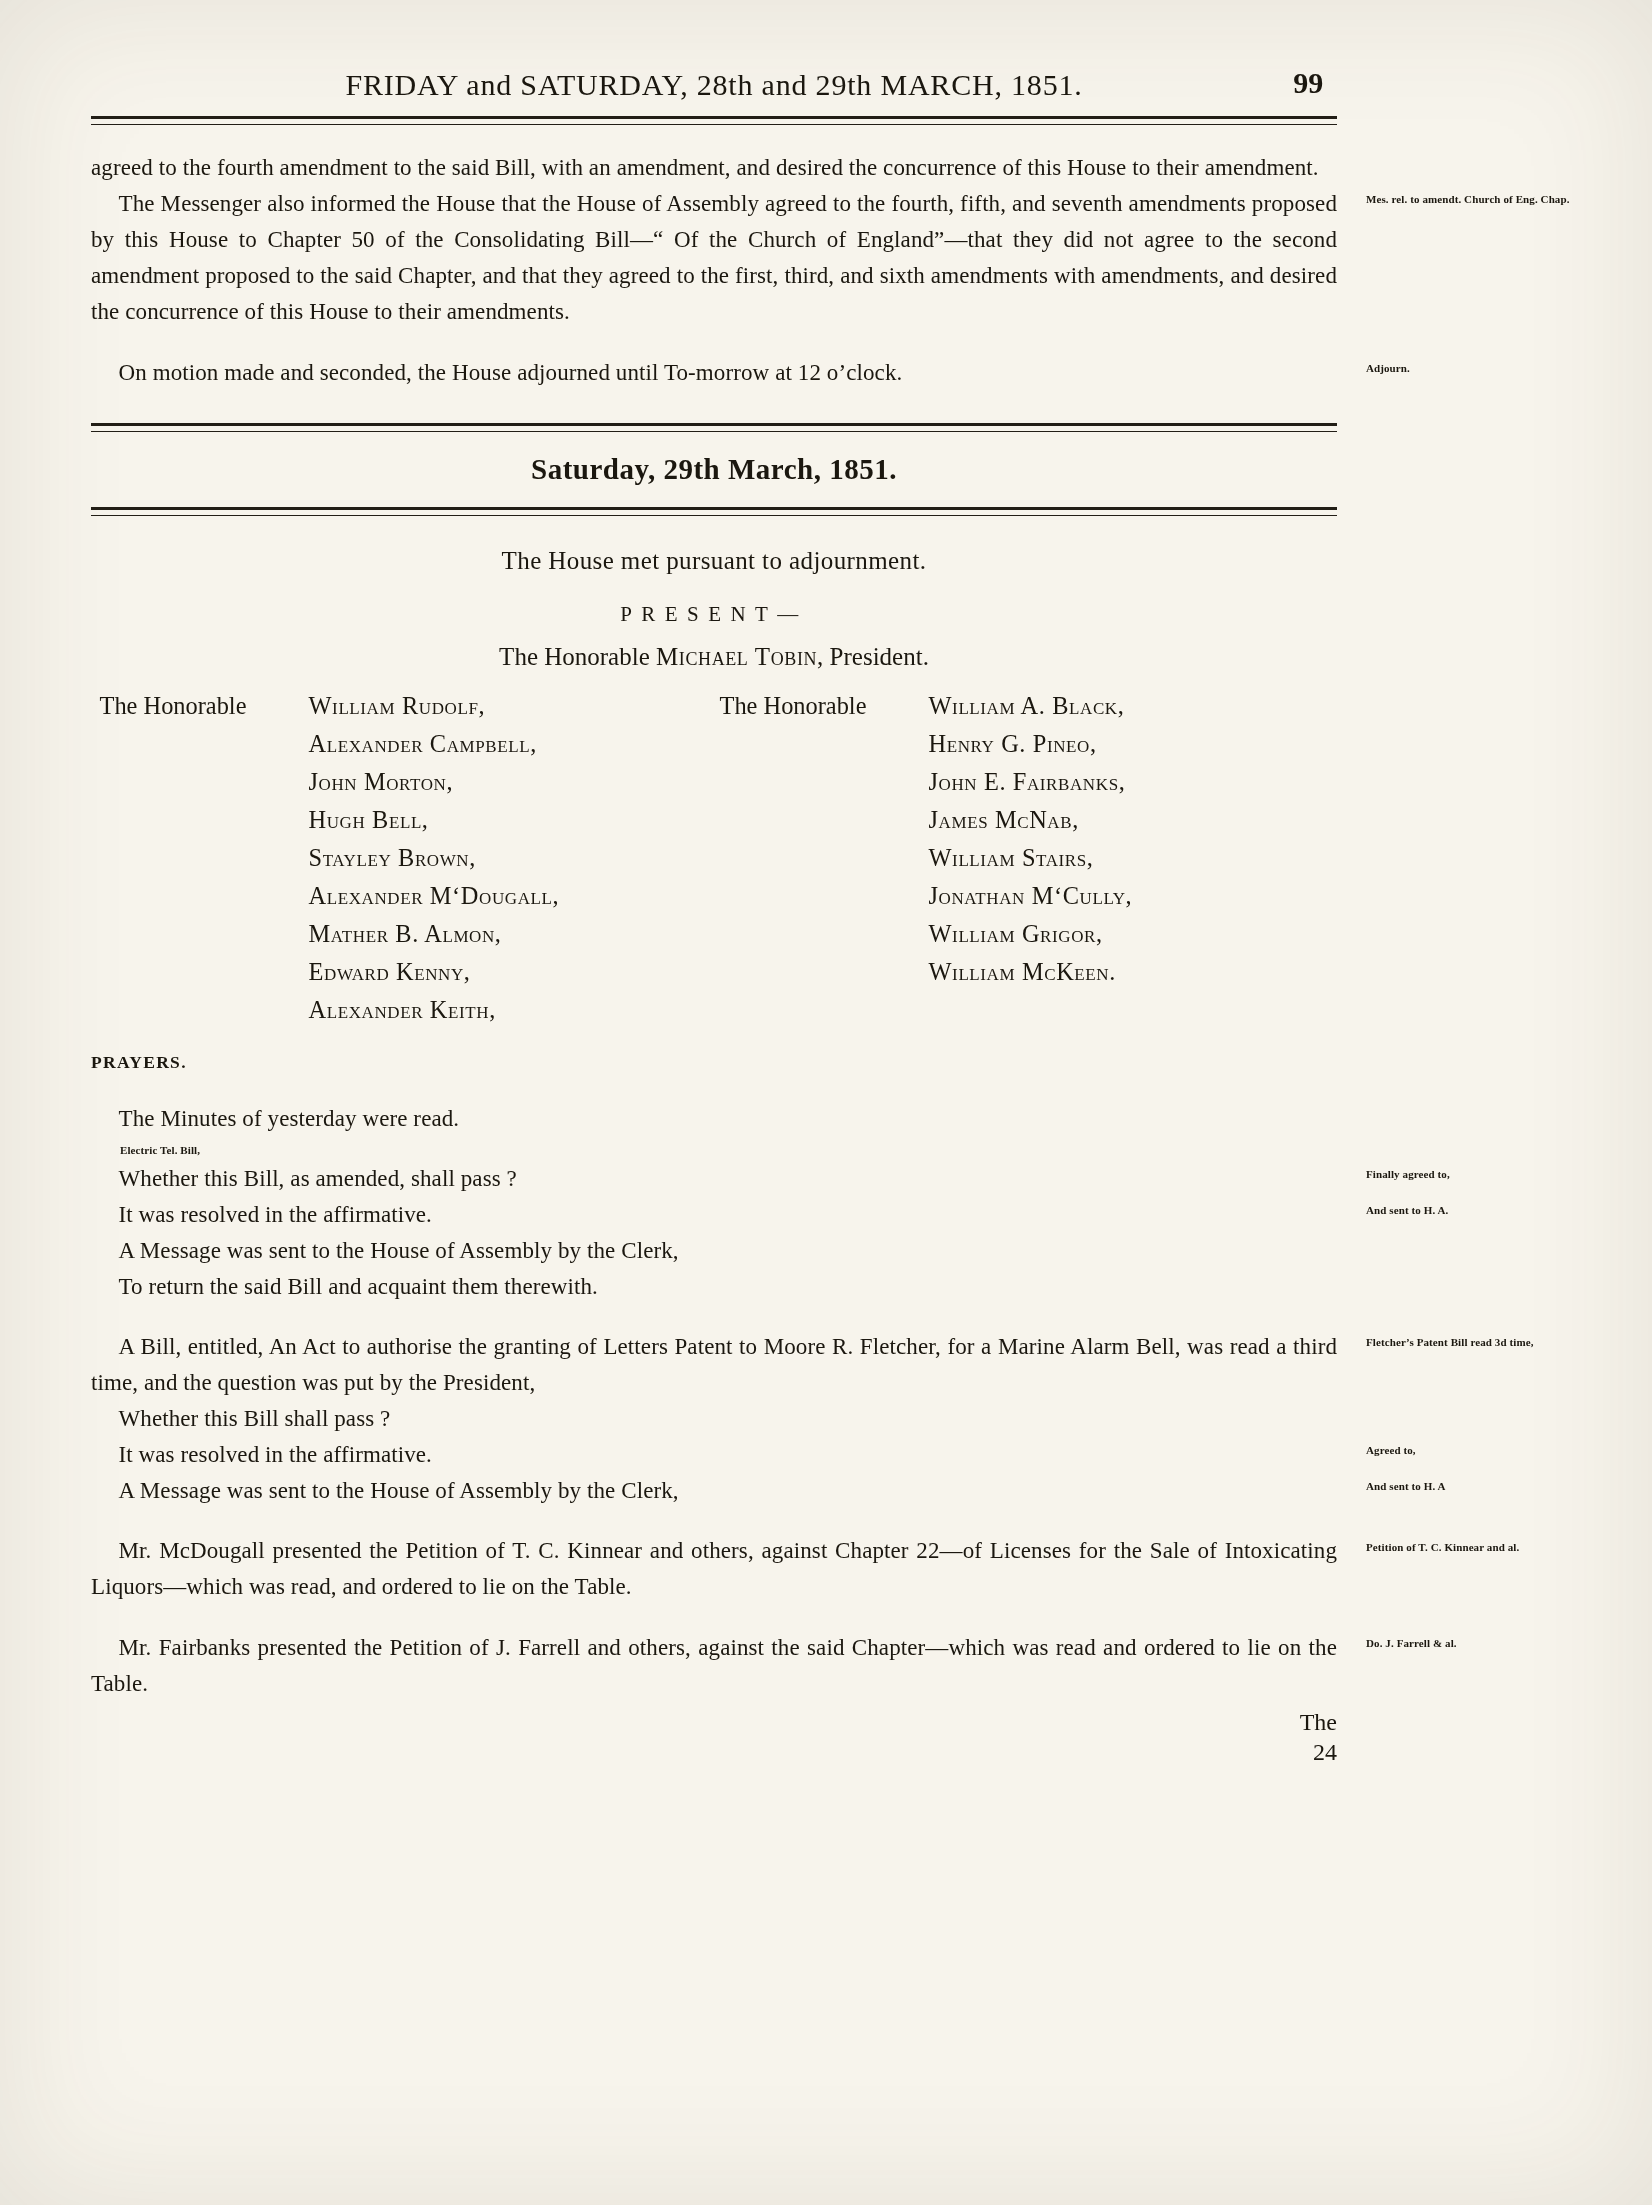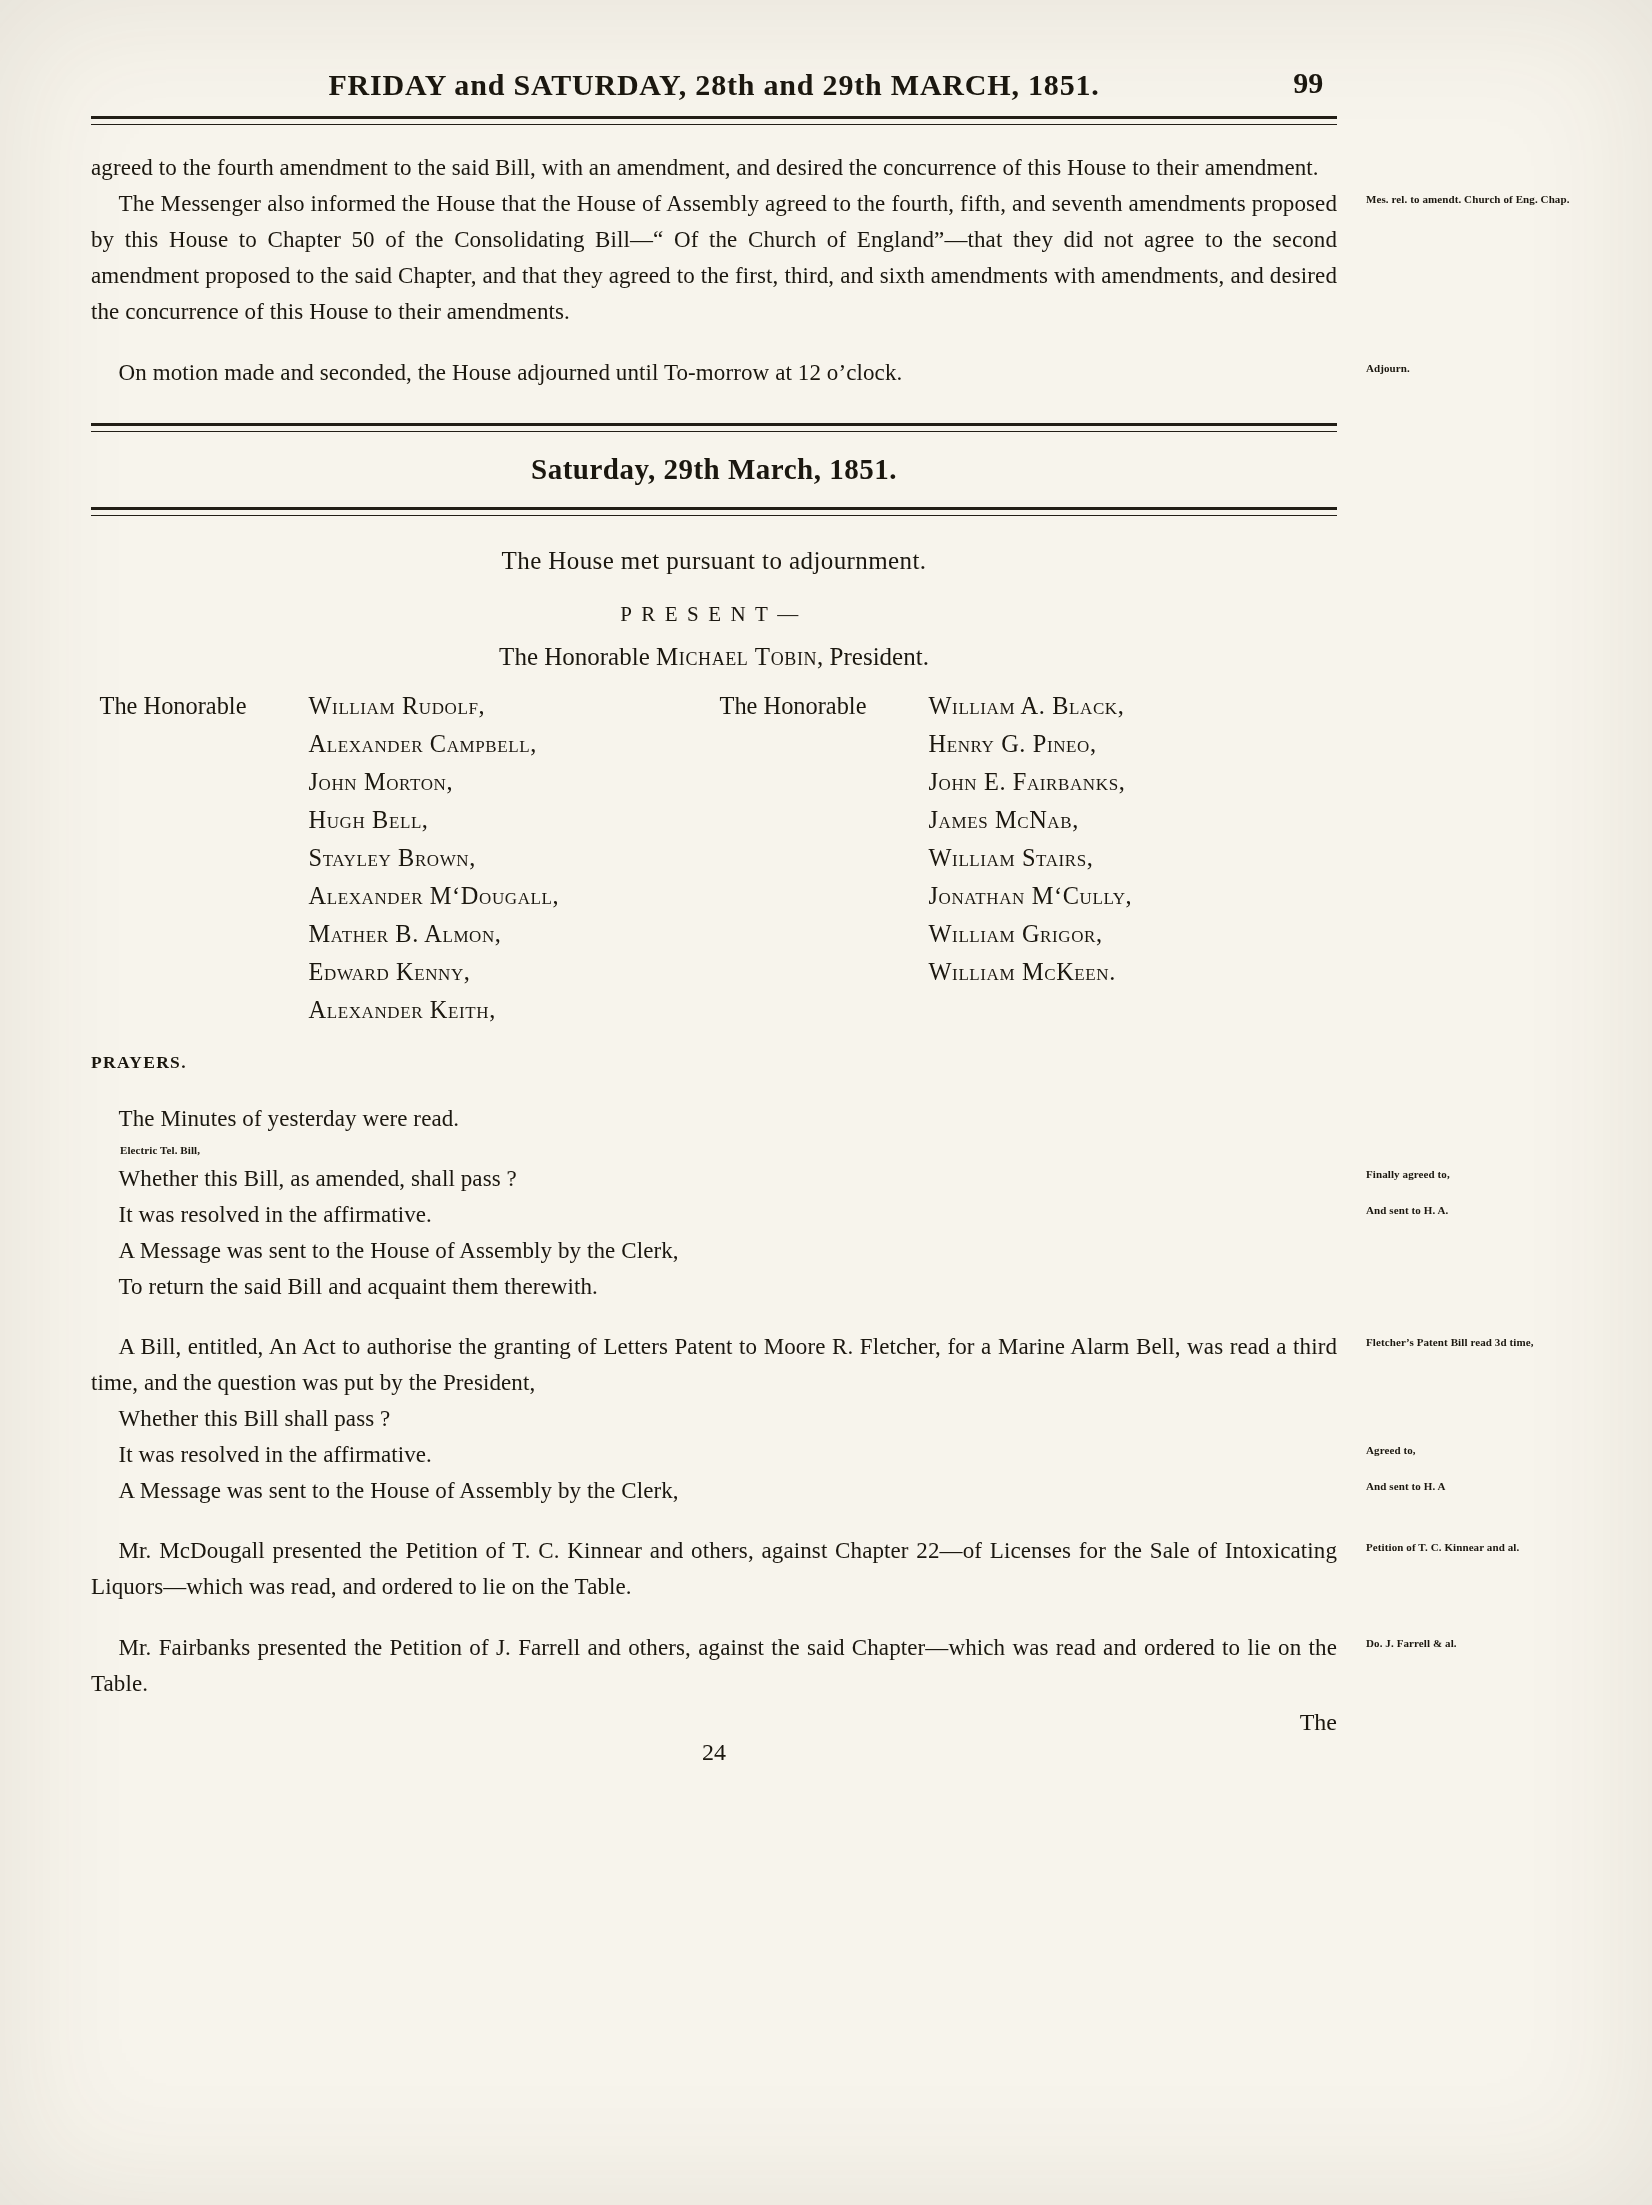--- a/index.html
+++ b/index.html
@@ -22,21 +22,21 @@
     background: var(--paper);
     overflow: hidden;
     box-shadow: inset 0 0 138px rgba(70, 58, 34, 0.10);
   }
   .content { padding: 68px 19px 0 91px; }
 
   
   .header-row { position: relative; width: 1246px; margin-bottom: 13.8px; }
   .running-head {
     text-align: center;
-    font-weight: bold;
+    font-weight: normal;
     font-size: 30px;
     letter-spacing: 0.8px;
   }
   .page-number {
     position: absolute;
     top: -2.1px;
     right: 13.8px;
     font-weight: bold;
     font-size: 30px;
   }
@@ -96,21 +96,21 @@
     font-size: 17.5px;
     font-weight: bold;
     letter-spacing: 1.3px;
     margin-top: 23px;
     margin-bottom: 27.5px;
   }
 
   
   .footer-row { position: relative; width: 1246px; height: 90px; margin-top: 7.4px; }
   .catchword { position: absolute; right: 0; top: 0; font-size: 24px; }
-  .signature { position: absolute; left: 0; width: 100%; top: 30px; text-align: center; font-size: 24px; }
+  .signature { position: absolute; left: 0; width: 100%; top: 30px; text-align: right; font-size: 24px; }
 </style>
 </head>
 <body>
 
 <div class="page">
   <div class="content">
 
     <div class="header-row">
       <div class="running-head">FRIDAY and SATURDAY, 28th and 29th MARCH, 1851.</div>
       <div class="page-number">99</div>

